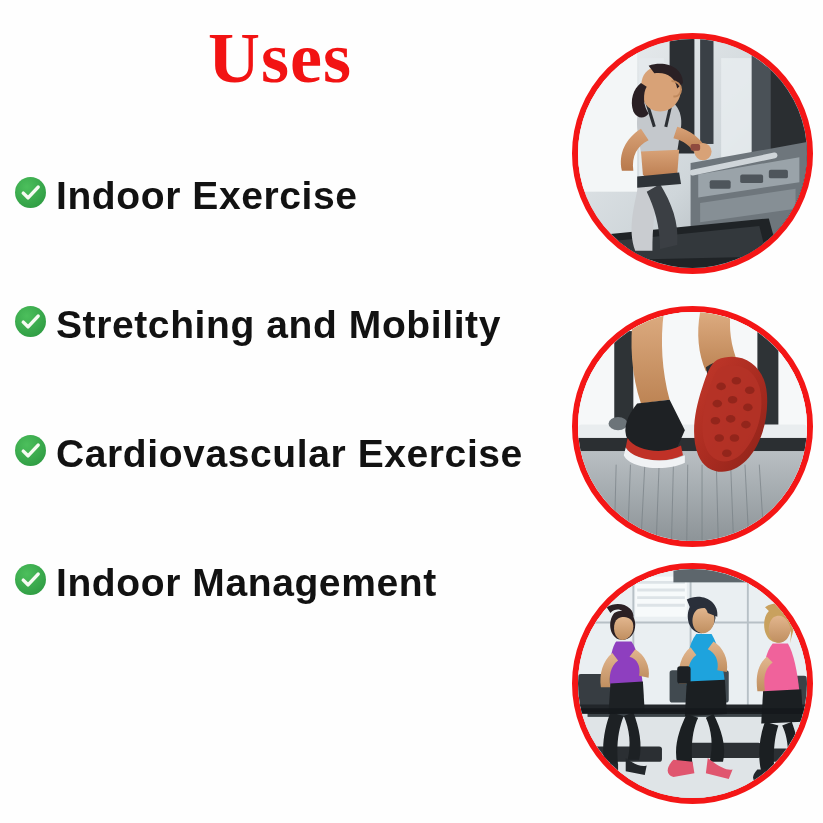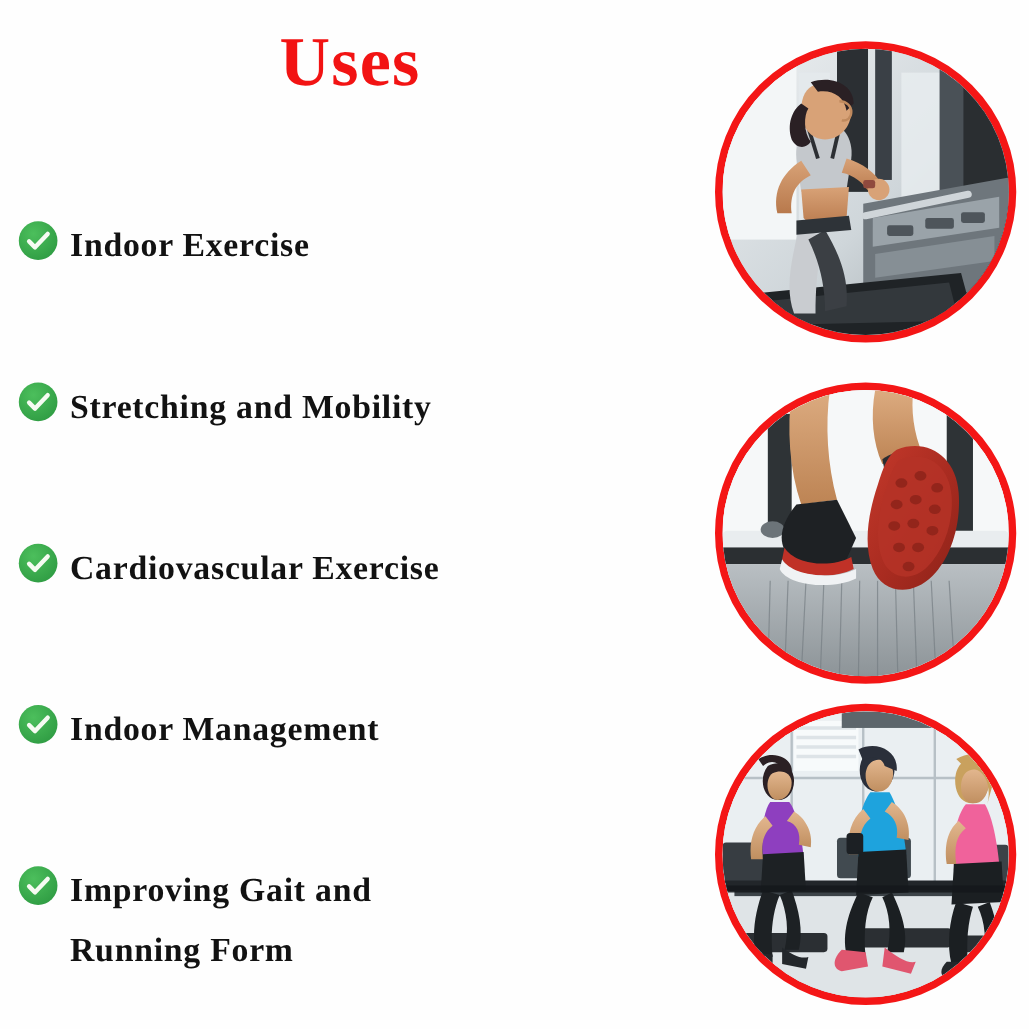--- a/index.html
+++ b/index.html
@@ -19,21 +19,21 @@
   }
 
   
   #title {
     position:absolute;
     left:0; top:22px;
     width:560px;
     text-align:center;
     font-family:"Liberation Serif", "DejaVu Serif", serif;
     font-weight:bold;
-    font-size:56px;
+    font-size:72px;
     line-height:1;
     color:#f21313;
     letter-spacing:1px;
   }
 
   
   #list {
     position:absolute;
     left:12px; top:172px;
     width:548px;
@@ -48,23 +48,23 @@
   .item:last-child { margin-bottom:0; }
 
   .check-icon {
     position:absolute;
     left:2px; top:4px;
     width:33px; height:33px;
     display:block;
   }
 
   .item-text {
-    font-family:Liberation Serif, serif;
+    font-family:Liberation Sans, sans-serif;
     font-weight:bold;
-    font-size:27px;
+    font-size:39px;
     line-height:48px;
     color:#121212;
     letter-spacing:0.6px;
     white-space:pre-line;
   }
 
   
   .photo {
     position:absolute;
     left:572px;
@@ -129,30 +129,20 @@
     <div class="item">
       <span class="check-icon">
         <svg viewBox="0 0 32 32" width="33" height="33">
           <circle cx="16" cy="16" r="15" fill="url(#g1)"></circle>
           <path d="M9 16.6 L13.6 21.2 L23.4 10.8" fill="none" stroke="#f6fbf2" stroke-width="3.4" stroke-linecap="round" stroke-linejoin="round"></path>
         </svg>
       </span>
       <div class="item-text">Indoor Management</div>
     </div>
 
-    <div class="item">
-      <span class="check-icon">
-        <svg viewBox="0 0 32 32" width="33" height="33">
-          <circle cx="16" cy="16" r="15" fill="url(#g1)"></circle>
-          <path d="M9 16.6 L13.6 21.2 L23.4 10.8" fill="none" stroke="#f6fbf2" stroke-width="3.4" stroke-linecap="round" stroke-linejoin="round"></path>
-        </svg>
-      </span>
-      <div class="item-text">Improving Gait and
-Running Form</div>
-    </div>
 
   </div>
 
   <div class="photo" id="photo-1">
     <div class="photo-inner">
       <svg viewBox="0 0 240 240" preserveAspectRatio="xMidYMid slice">
         <defs>
           <linearGradient id="p1bg" x1="0" y1="0" x2="1" y2="1">
             <stop offset="0%" stop-color="#eceff1"></stop>
             <stop offset="55%" stop-color="#cfd6da"></stop>

